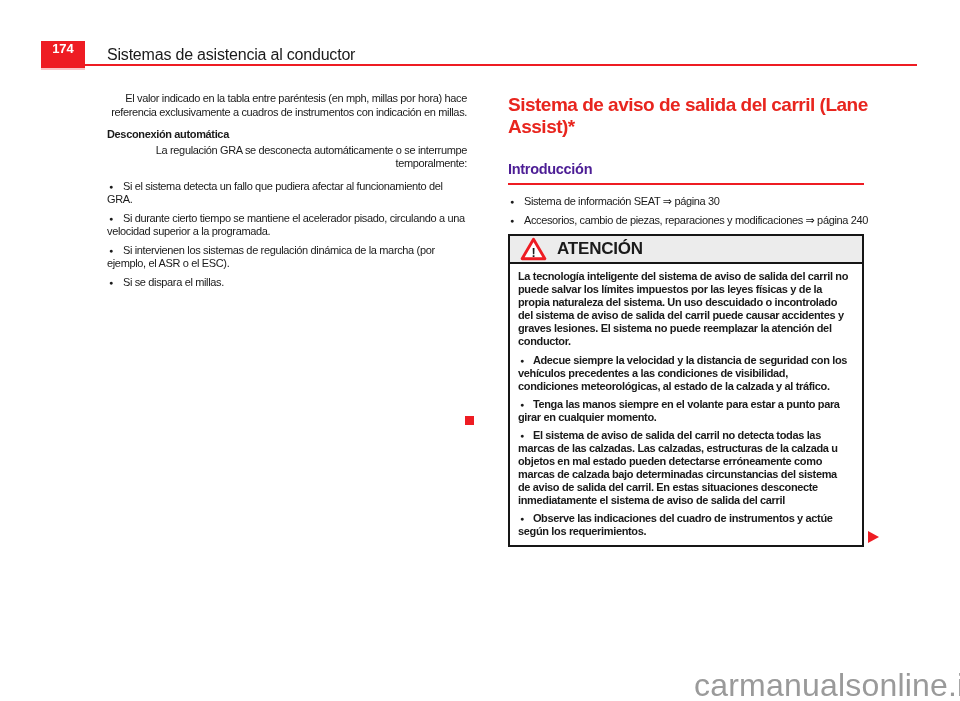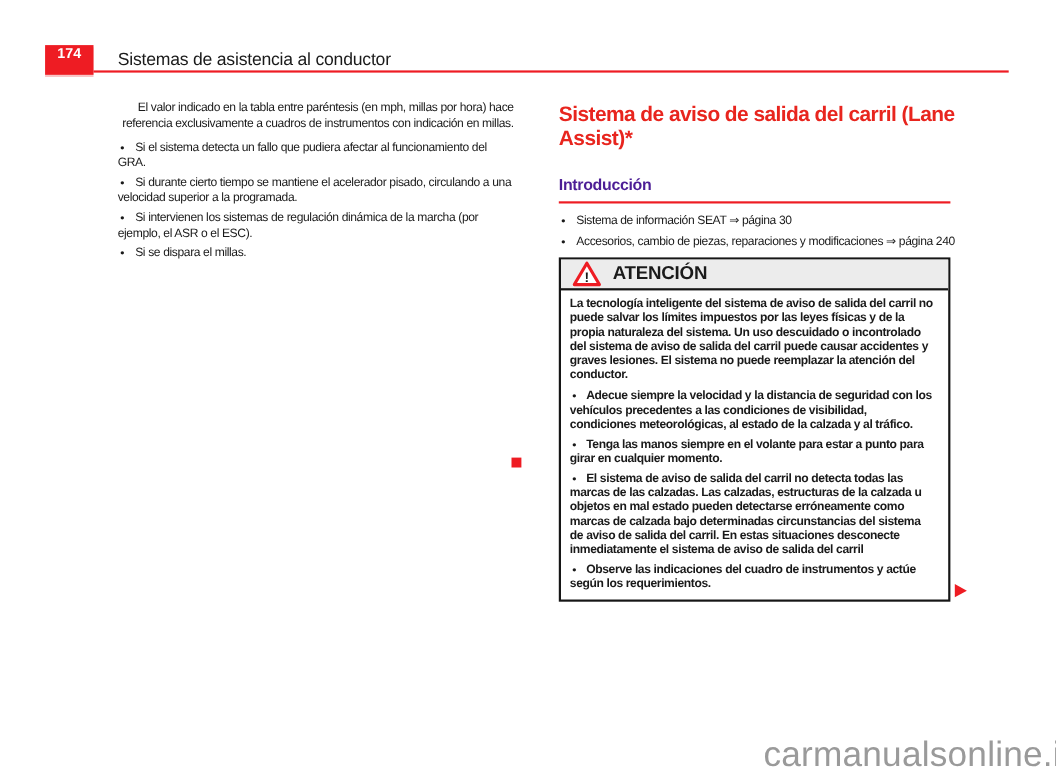--- a/index.html
+++ b/index.html
@@ -88,20 +88,24 @@
   </div>
   <div class="header-title">Sistemas de asistencia al conductor</div>
   <div class="header-rule"></div>
 
   <div class="left-col">
     <div class="body-text para">El valor indicado en la tabla entre paréntesis (en mph, millas por hora) hace referencia exclusivamente a cuadros de instrumentos con indicación en millas.</div>
 
     <div>
         <div>
       </div>
+        <div>
+        <div class="sub-head">Desconexión automática</div>
+        <div class="body-text para">La regulación GRA se desconecta automáticamente o se interrumpe temporalmente:</div>
+      </div>
       </div>
 
     <div>
         <div class="bullet-item"><span class="b">●</span><span>Si el sistema detecta un fallo que pudiera afectar al funcionamiento del GRA.</span></div>
         <div class="bullet-item"><span class="b">●</span><span>Si durante cierto tiempo se mantiene el acelerador pisado, circulando a una velocidad superior a la programada.</span></div>
         <div class="bullet-item"><span class="b">●</span><span>Si intervienen los sistemas de regulación dinámica de la marcha (por ejemplo, el ASR o el ESC).</span></div>
         <div class="bullet-item"><span class="b">●</span><span>Si se dispara el millas.</span></div>
       </div>
   </div>
 

